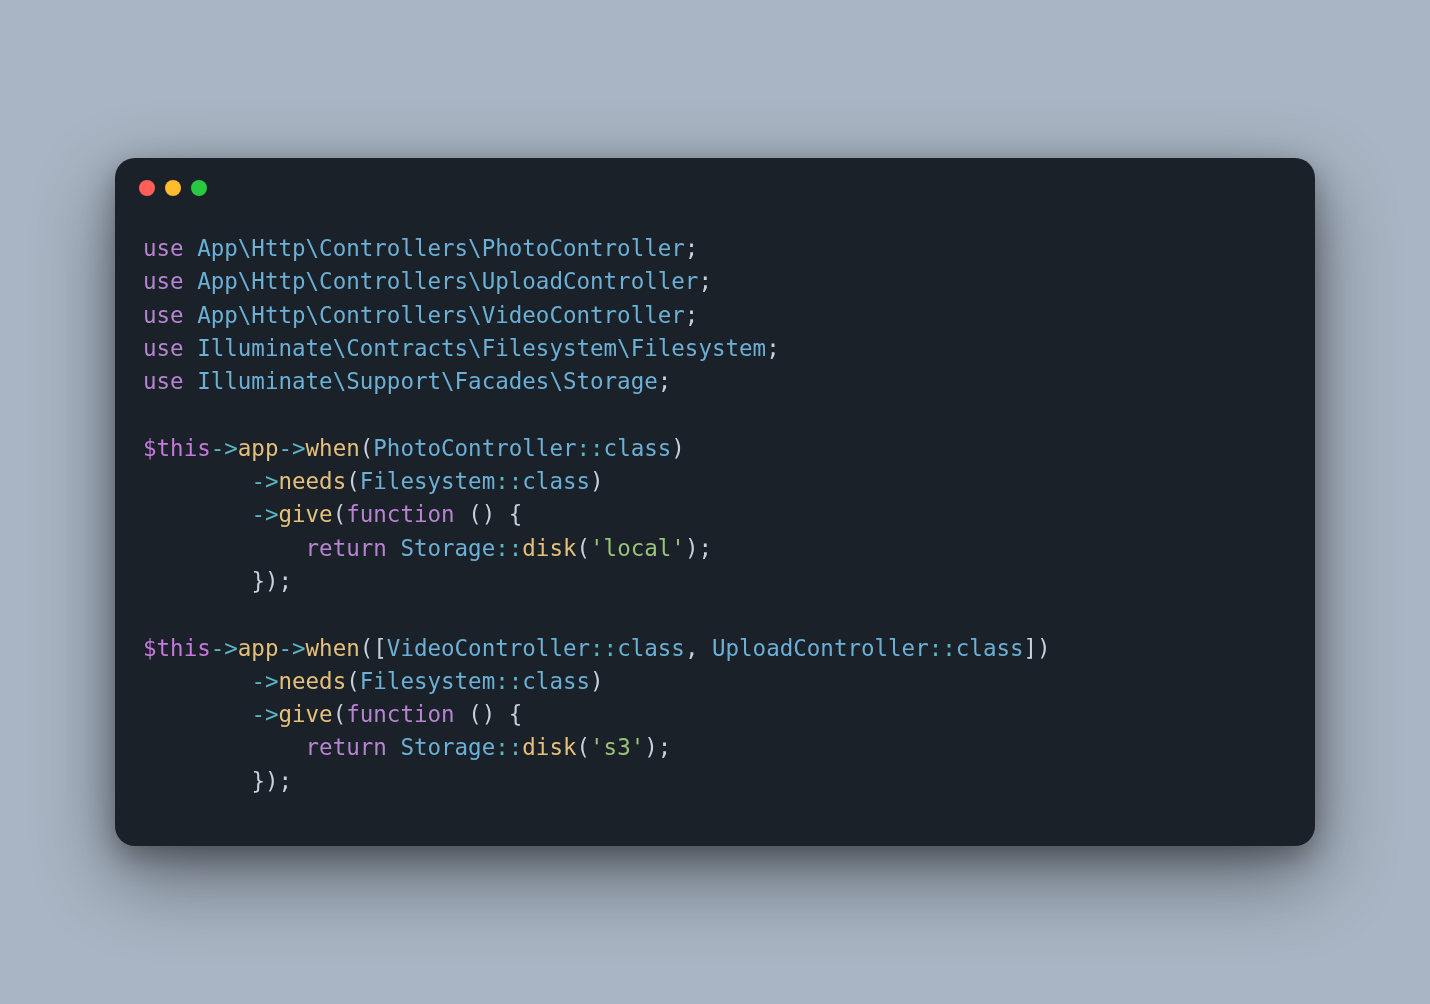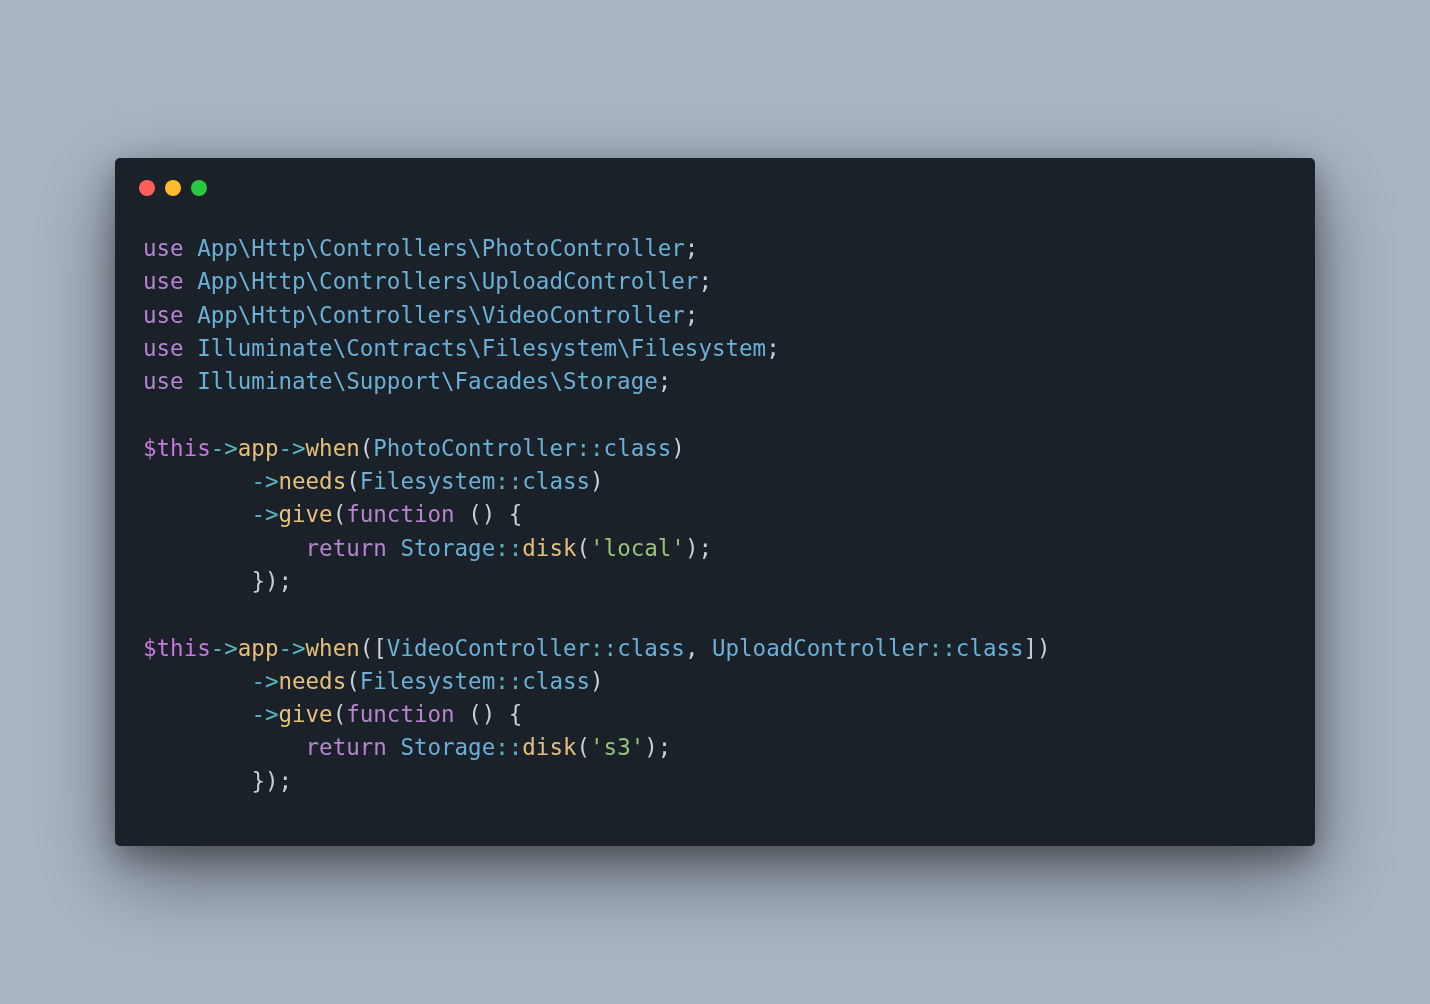--- a/index.html
+++ b/index.html
@@ -11,21 +11,21 @@
       background: #a9b5c4;
       width: 1430px;
       height: 1004px;
       display: flex;
       align-items: center;
       justify-content: center;
       font-family: 'SF Mono', 'Monaco', 'Menlo', 'Consolas', monospace;
     }
     .window {
       background: #1b2129;
-      border-radius: 5px;
+      border-radius: 20px;
       width: 1200px;
       box-shadow: 0 30px 80px rgba(0,0,0,0.45), 0 10px 30px rgba(0,0,0,0.3);
       overflow: hidden;
     }
     .titlebar {
       padding: 22px 24px 0 24px;
       display: flex;
       gap: 10px;
     }
     .dot {

